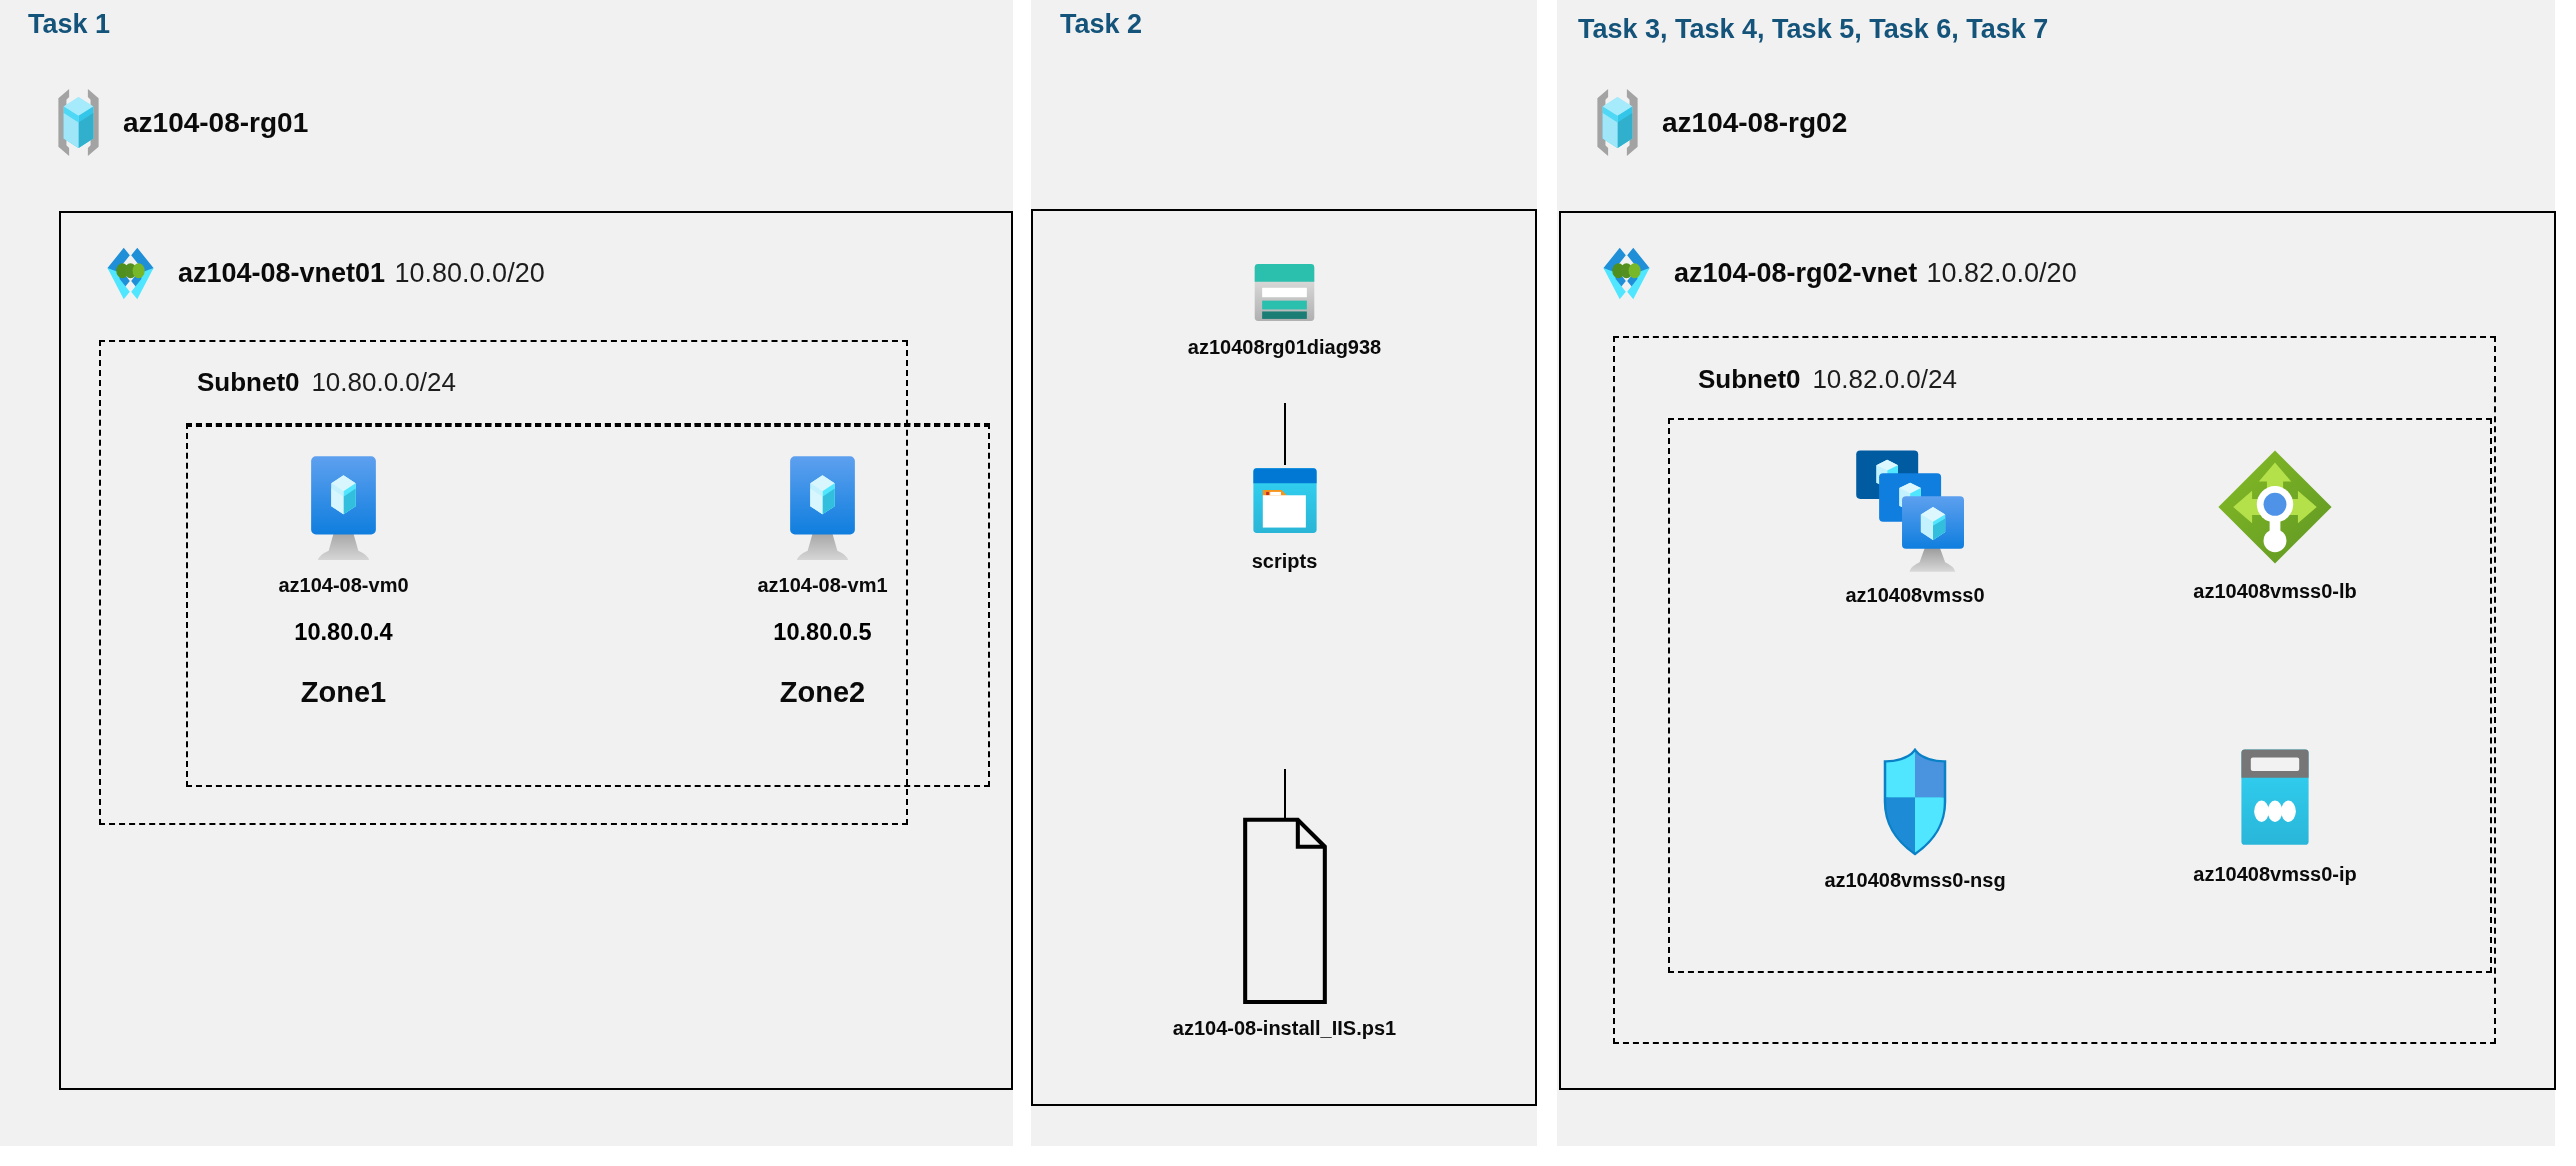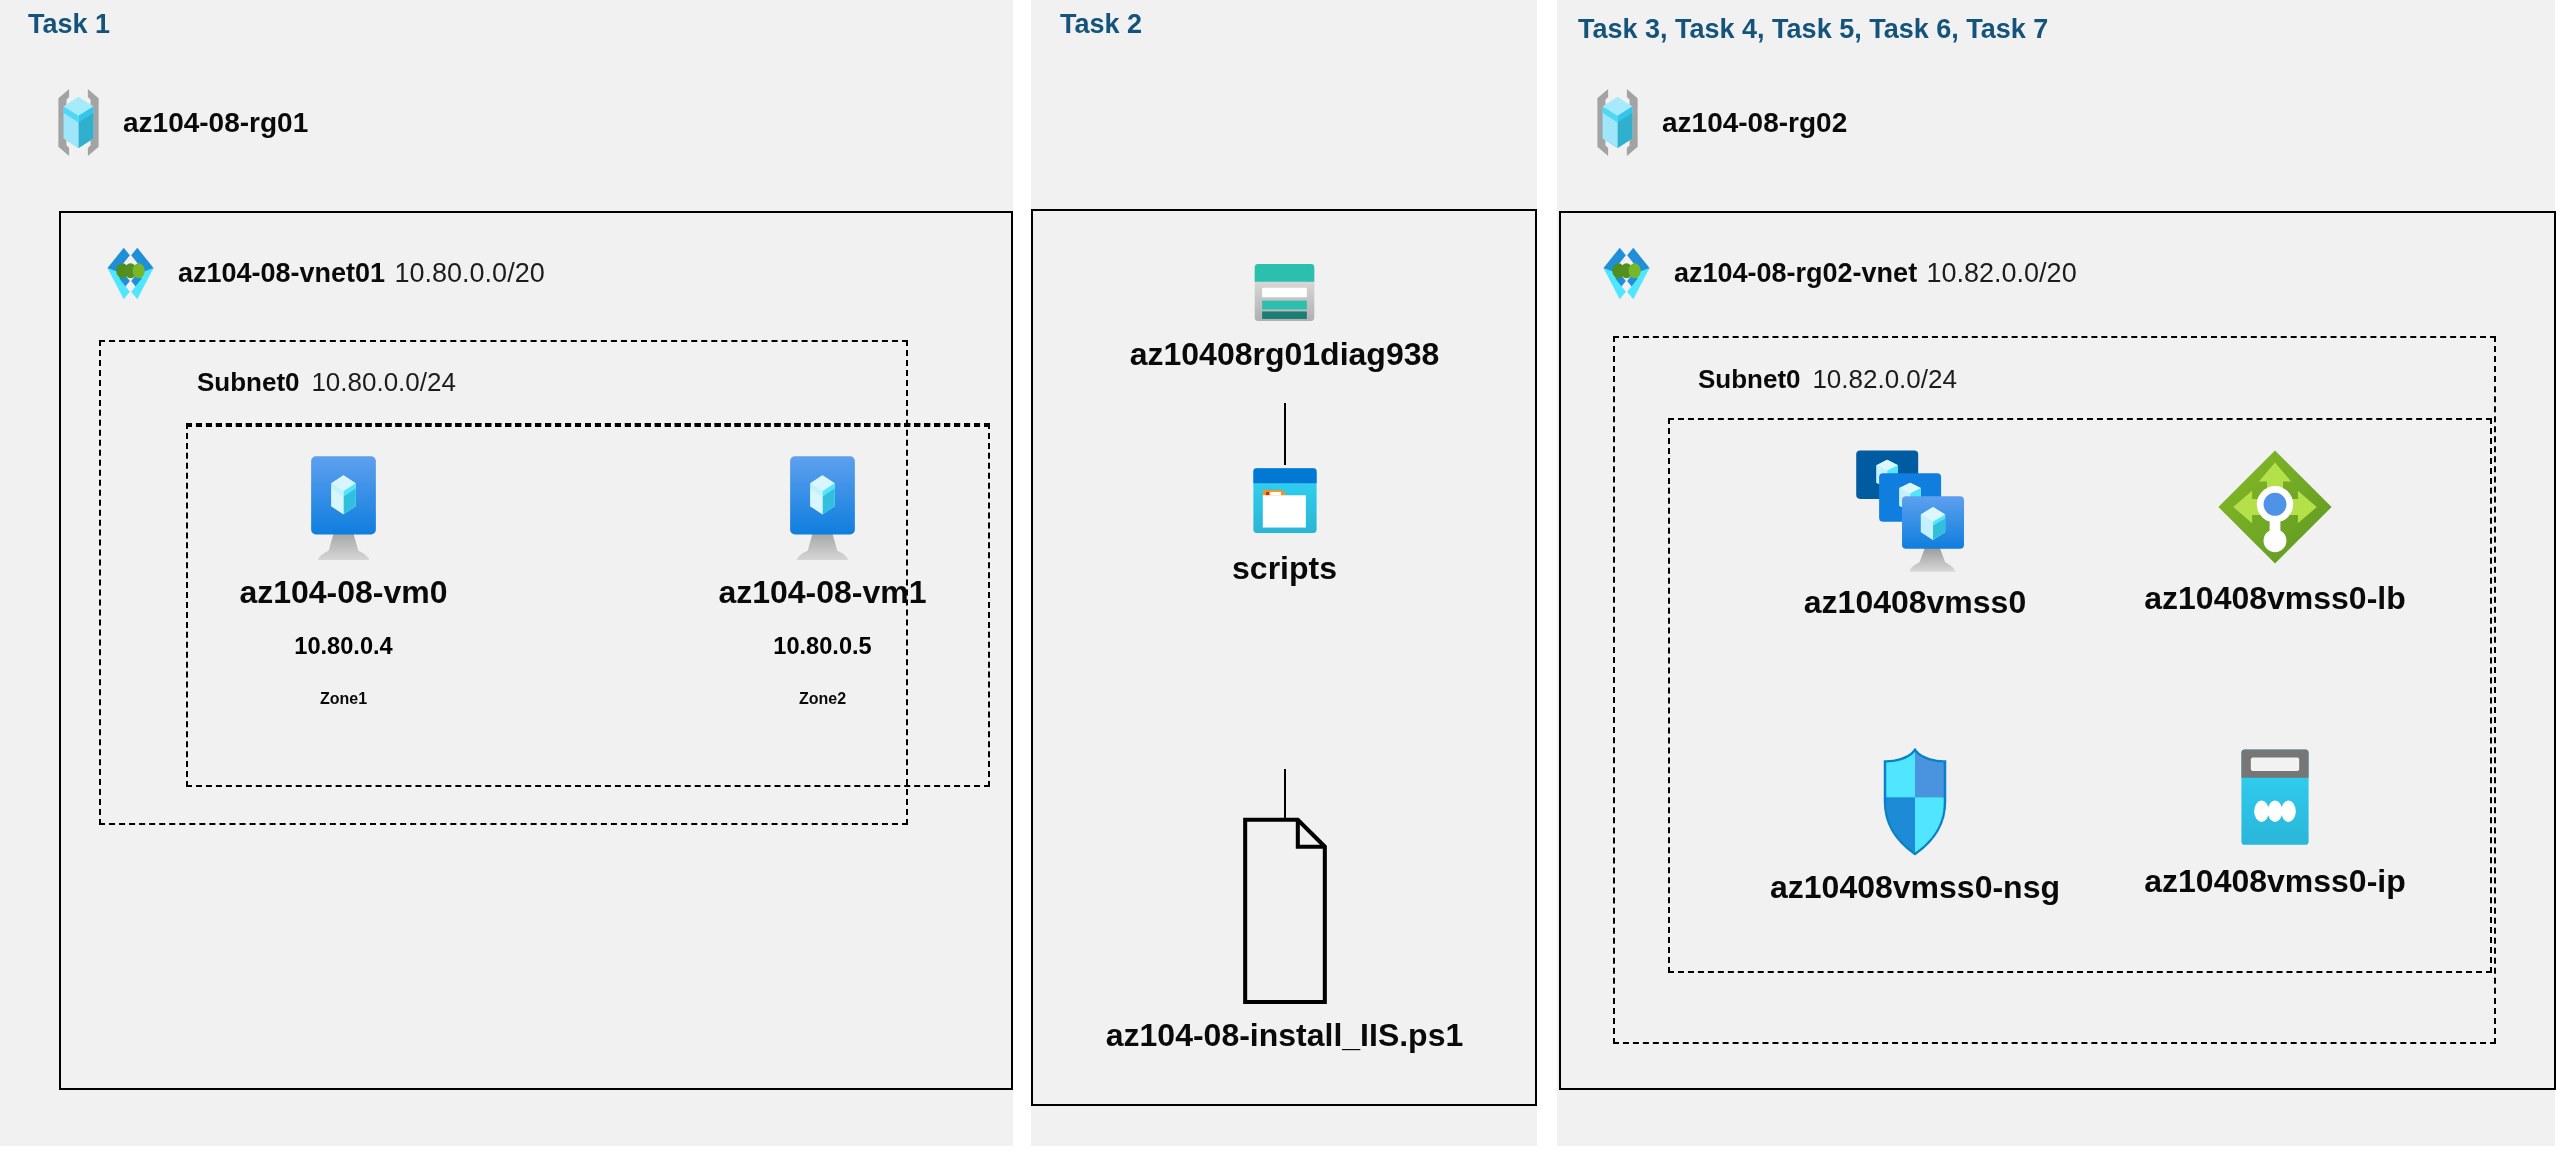--- a/index.html
+++ b/index.html
@@ -18,23 +18,23 @@
 
   .vnet-row{position:absolute;display:flex;align-items:center;gap:15px;}
   .vnet-name{font-size:27px;font-weight:bold;color:#0a0a0a;white-space:nowrap;}
   .vnet-cidr{font-size:27px;font-weight:normal;color:#1c1c1c;white-space:nowrap;margin-left:9.4px;}
 
   .subnet-row{position:absolute;white-space:nowrap;}
   .subnet-name{font-size:26px;font-weight:bold;color:#0a0a0a;}
   .subnet-cidr{font-size:26px;font-weight:normal;color:#1c1c1c;margin-left:8.8px;margin-top:46px;}
 
   .node{position:absolute;display:flex;flex-direction:column;align-items:center;text-align:center;}
-  .node-label{font-size:32px;font-weight:bold;color:#0a0a0a;white-space:nowrap;margin-top:10.8px;line-height:1.15;}
+  .node-label{font-size:20px;font-weight:bold;color:#0a0a0a;white-space:nowrap;margin-top:10.8px;line-height:1.15;}
   .node-sub{font-size:23.6px;font-weight:bold;color:#000000;white-space:nowrap;margin-top:22px;}
-  .node-zone{font-size:16px;font-weight:bold;color:#0a0a0a;white-space:nowrap;margin-top:30px;}
+  .node-zone{font-size:29px;font-weight:bold;color:#0a0a0a;white-space:nowrap;margin-top:30px;}
 
   .connector{position:absolute;background:#000000;width:2px;}
 
   svg{display:block;overflow:visible;}
 </style>
 </head>
 <body>
 
 <div id="root">
 

